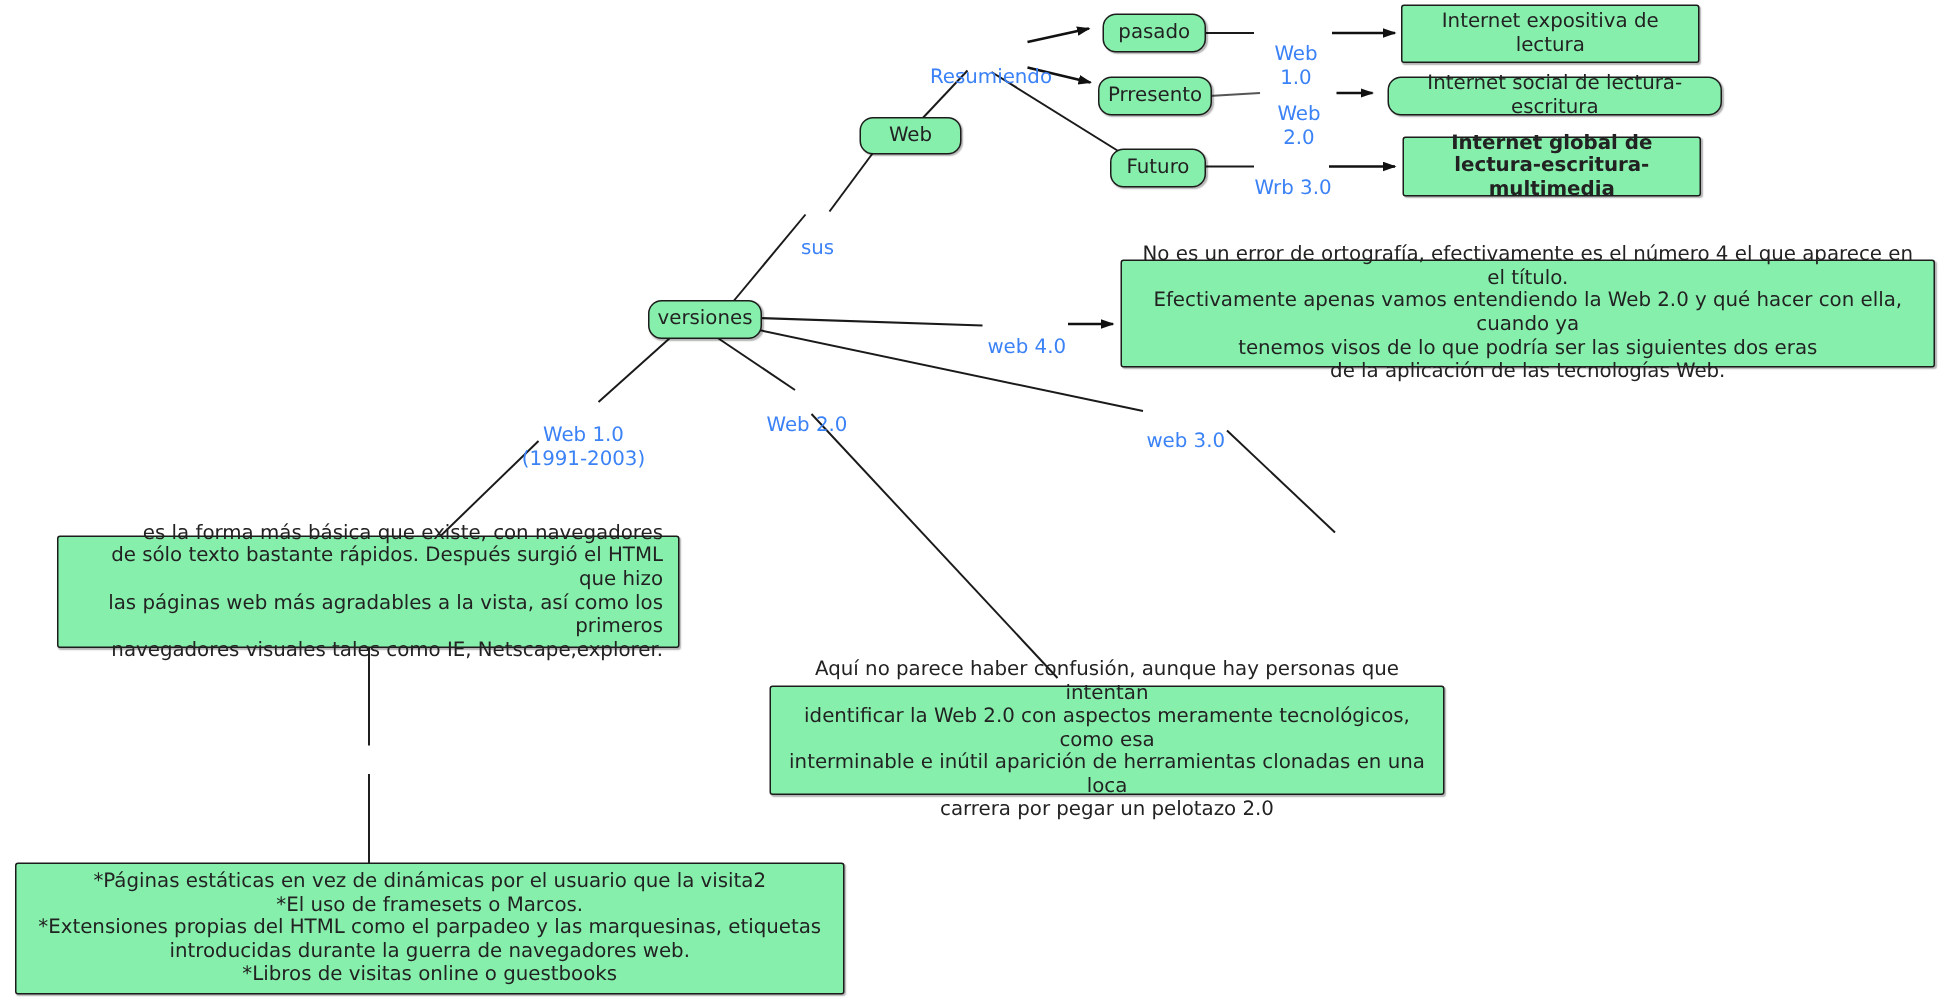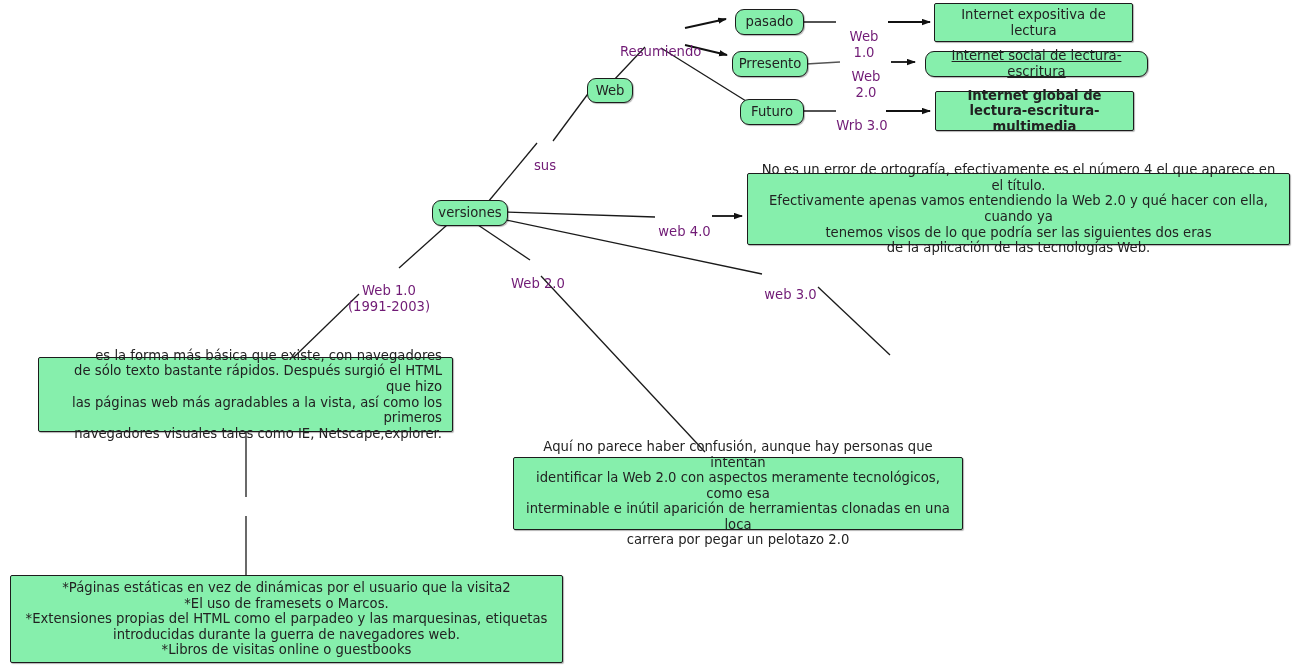--- a/index.html
+++ b/index.html
@@ -47,21 +47,21 @@
   .node.small {
     border-radius: 9px;
     font-size: 13.2px;
   }
   .node.big {
     border-radius: 2px;
     padding: 6px 10px;
   }
   .edge-label {
     position: absolute;
-    color: #701a75;
+    color: #3b82f6;
     font-size: 13.2px;
     line-height: 15.4px;
     text-align: center;
     white-space: pre-line;
     background: transparent;
   }
 </style>
 </head>
 <body>
 
@@ -111,41 +111,41 @@
 
     <line x1="447" y1="225" x2="399" y2="268" stroke="#1a1a1a" stroke-width="1.3"></line>
 
     <line x1="359" y1="294" x2="293" y2="358" stroke="#1a1a1a" stroke-width="1.3"></line>
 
     <line x1="246" y1="432" x2="246" y2="497" stroke="#1a1a1a" stroke-width="1.3"></line>
 
     <line x1="246" y1="516" x2="246" y2="576" stroke="#1a1a1a" stroke-width="1.3"></line>
   </svg>
 
-  <div class="node small" style="left:587px; top:78px; width:46px; height:25px;">
+  <div class="node small" style="left:573px; top:78px; width:68px; height:25px;">
     <span>Web</span>
   </div>
 
   <div class="node small" style="left:735px; top:9px; width:69px; height:26px;">
     <span>pasado</span>
   </div>
 
   <div class="node small" style="left:732px; top:51px; width:76px; height:26px;">
     <span>Prresento</span>
   </div>
 
   <div class="node small" style="left:740px; top:99px; width:64px; height:26px;">
     <span>Futuro</span>
   </div>
 
   <div class="node big" style="left:934px; top:3px; width:199px; height:39px;">
     <span>Internet expositiva de lectura</span>
   </div>
 
-  <div class="node small" style="left:925px; top:51px; width:223px; height:26px;text-decoration:underline;">
+  <div class="node small" style="left:925px; top:51px; width:223px; height:26px;">
     <span>Internet social de lectura-escritura</span>
   </div>
 
   <div class="node big" style="left:935px; top:91px; width:199px; height:40px;font-weight:bold;">
     <span>Internet global de
 lectura-escritura-multimedia</span>
   </div>
 
   <div class="node small" style="left:432px; top:200px; width:76px; height:26px;">
     <span>versiones</span>

